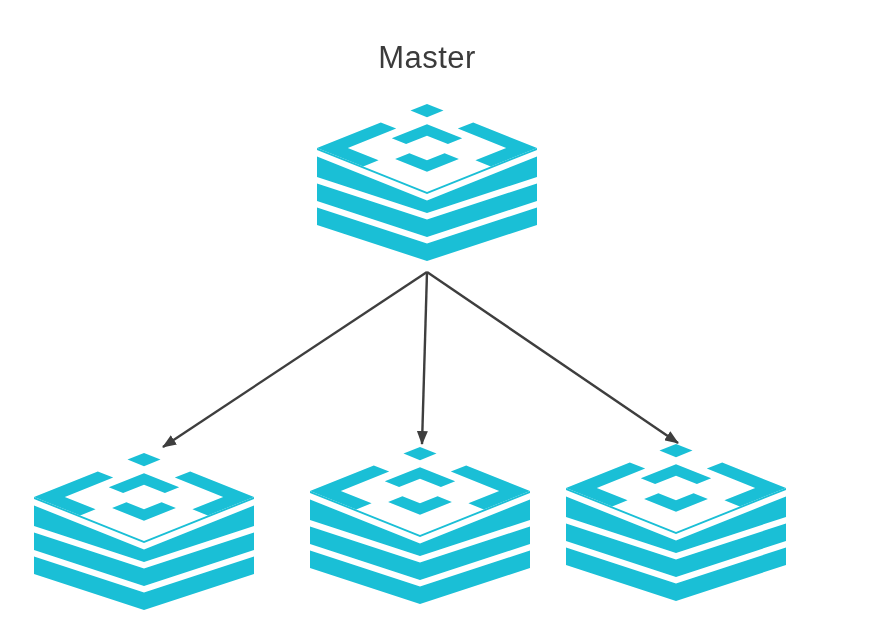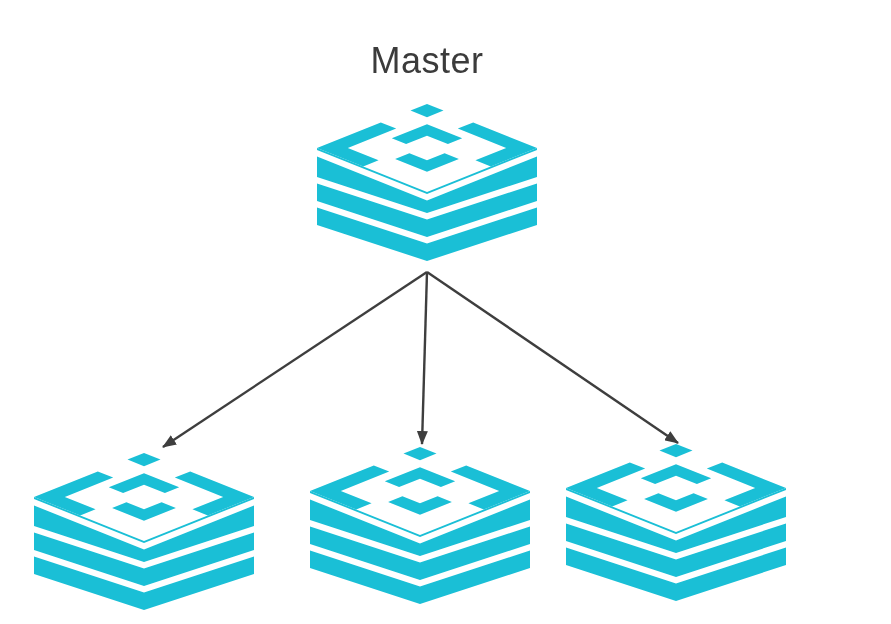--- a/index.html
+++ b/index.html
@@ -12,21 +12,21 @@
     background: #ffffff;
     overflow: hidden;
   }
 
   .node-label {
     position: absolute;
     left: 315px;
     top: 40px;
     width: 224px;
     text-align: center;
-    font-size: 36px;
+    font-size: 31px;
     font-weight: 400;
     letter-spacing: 0.5px;
     color: #3b3b3b;
     white-space: nowrap;
   }
 
   .edges-layer {
     position: absolute;
     left: 0; top: 0;
     width: 891px;

